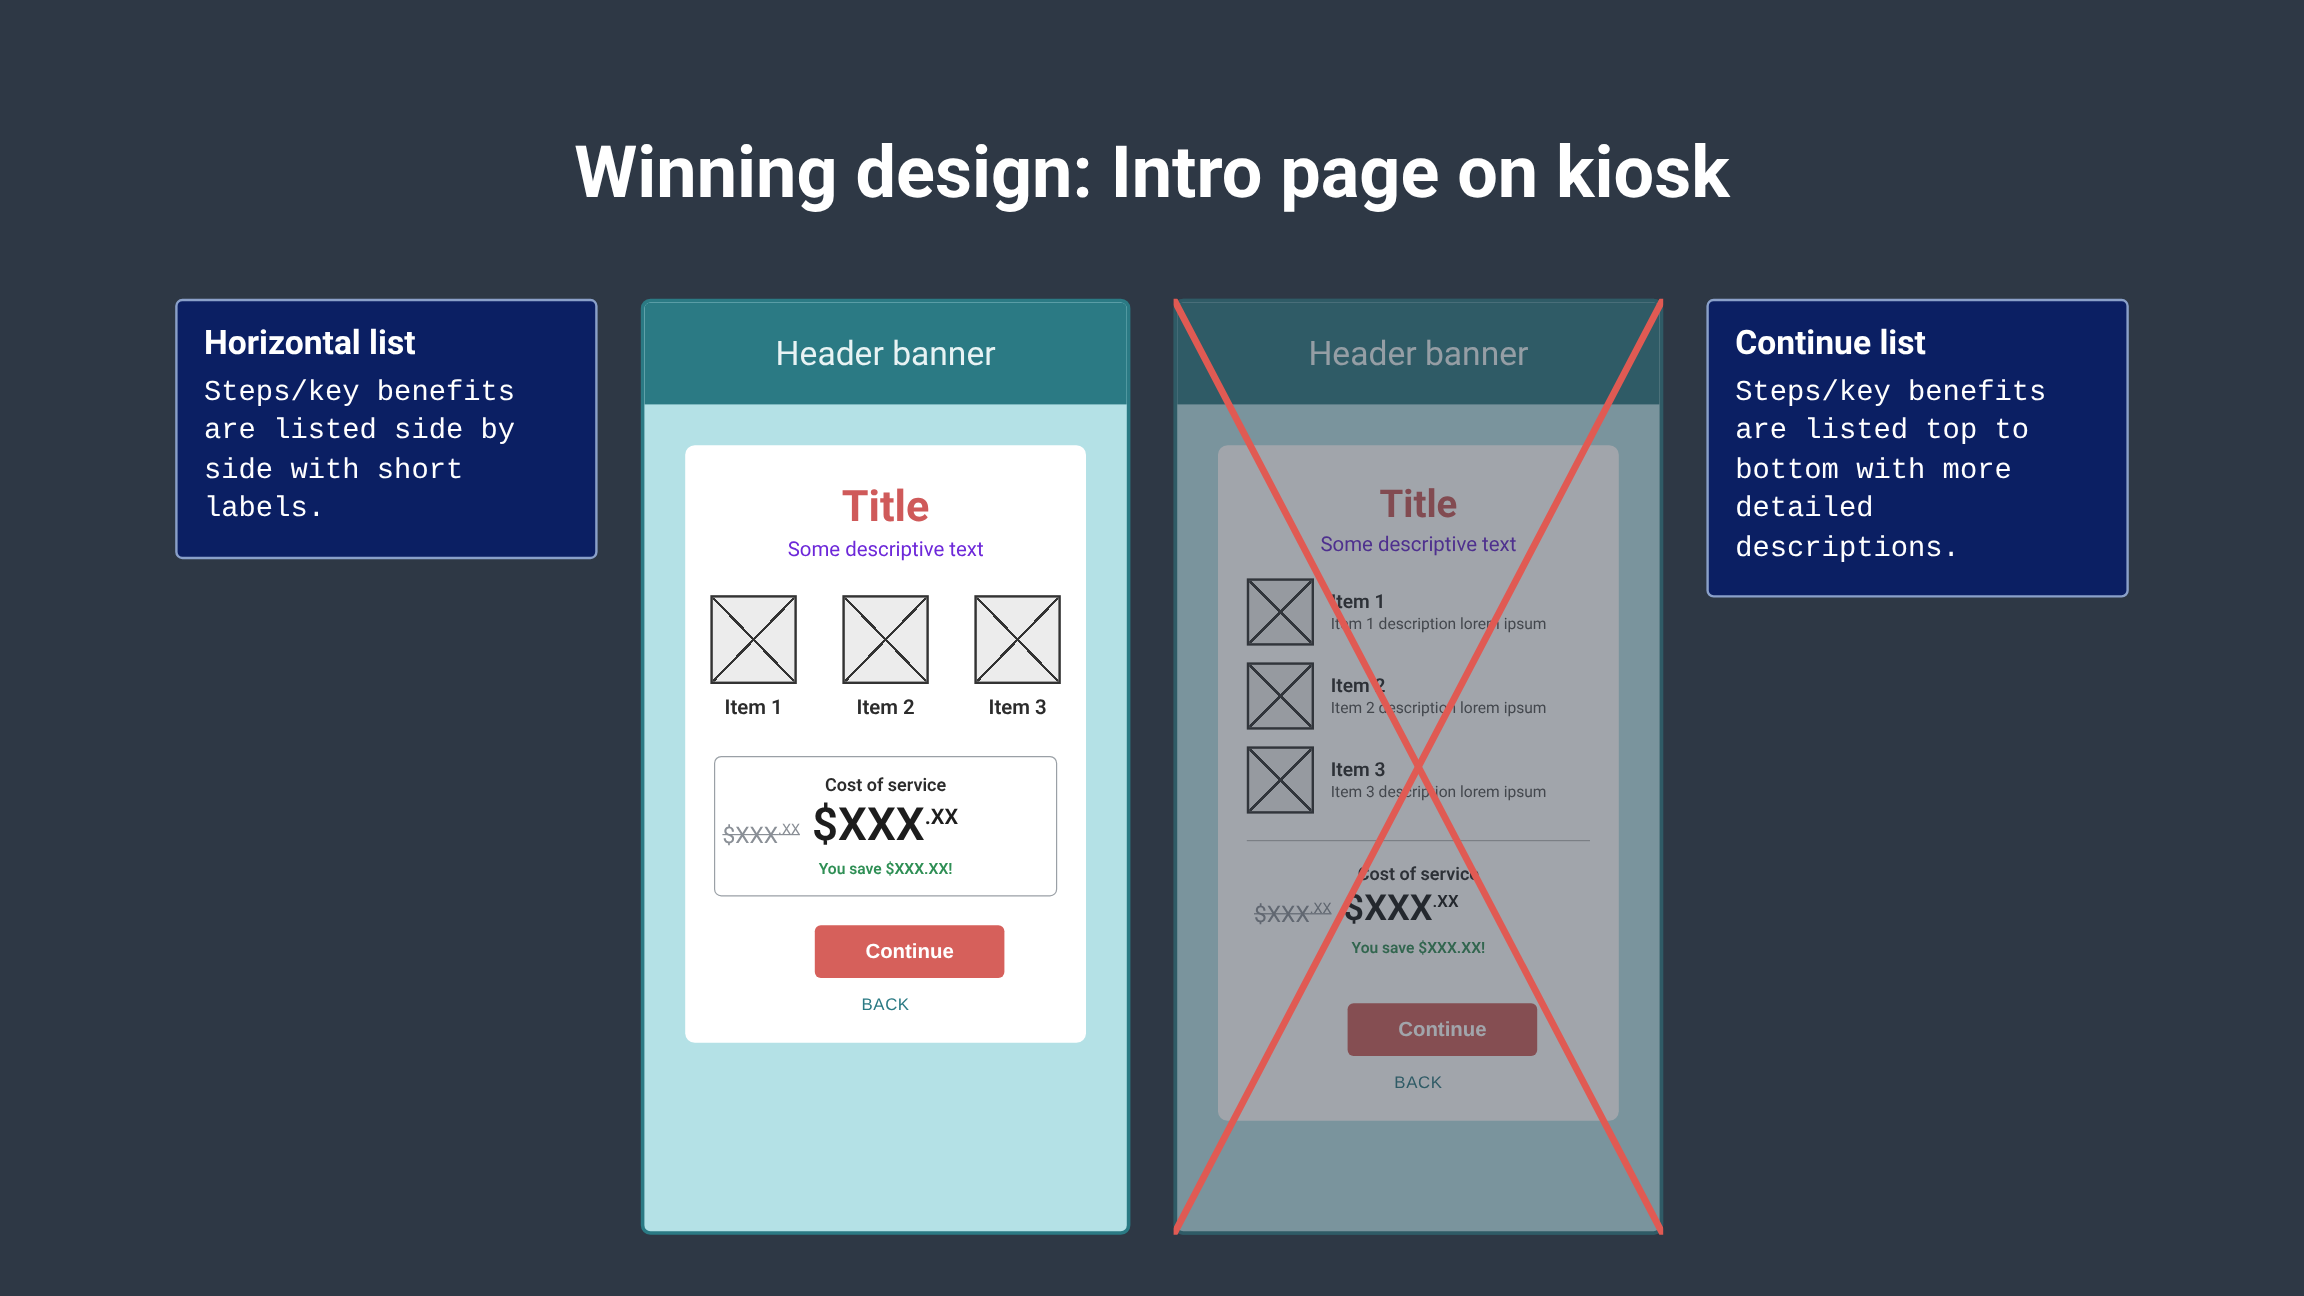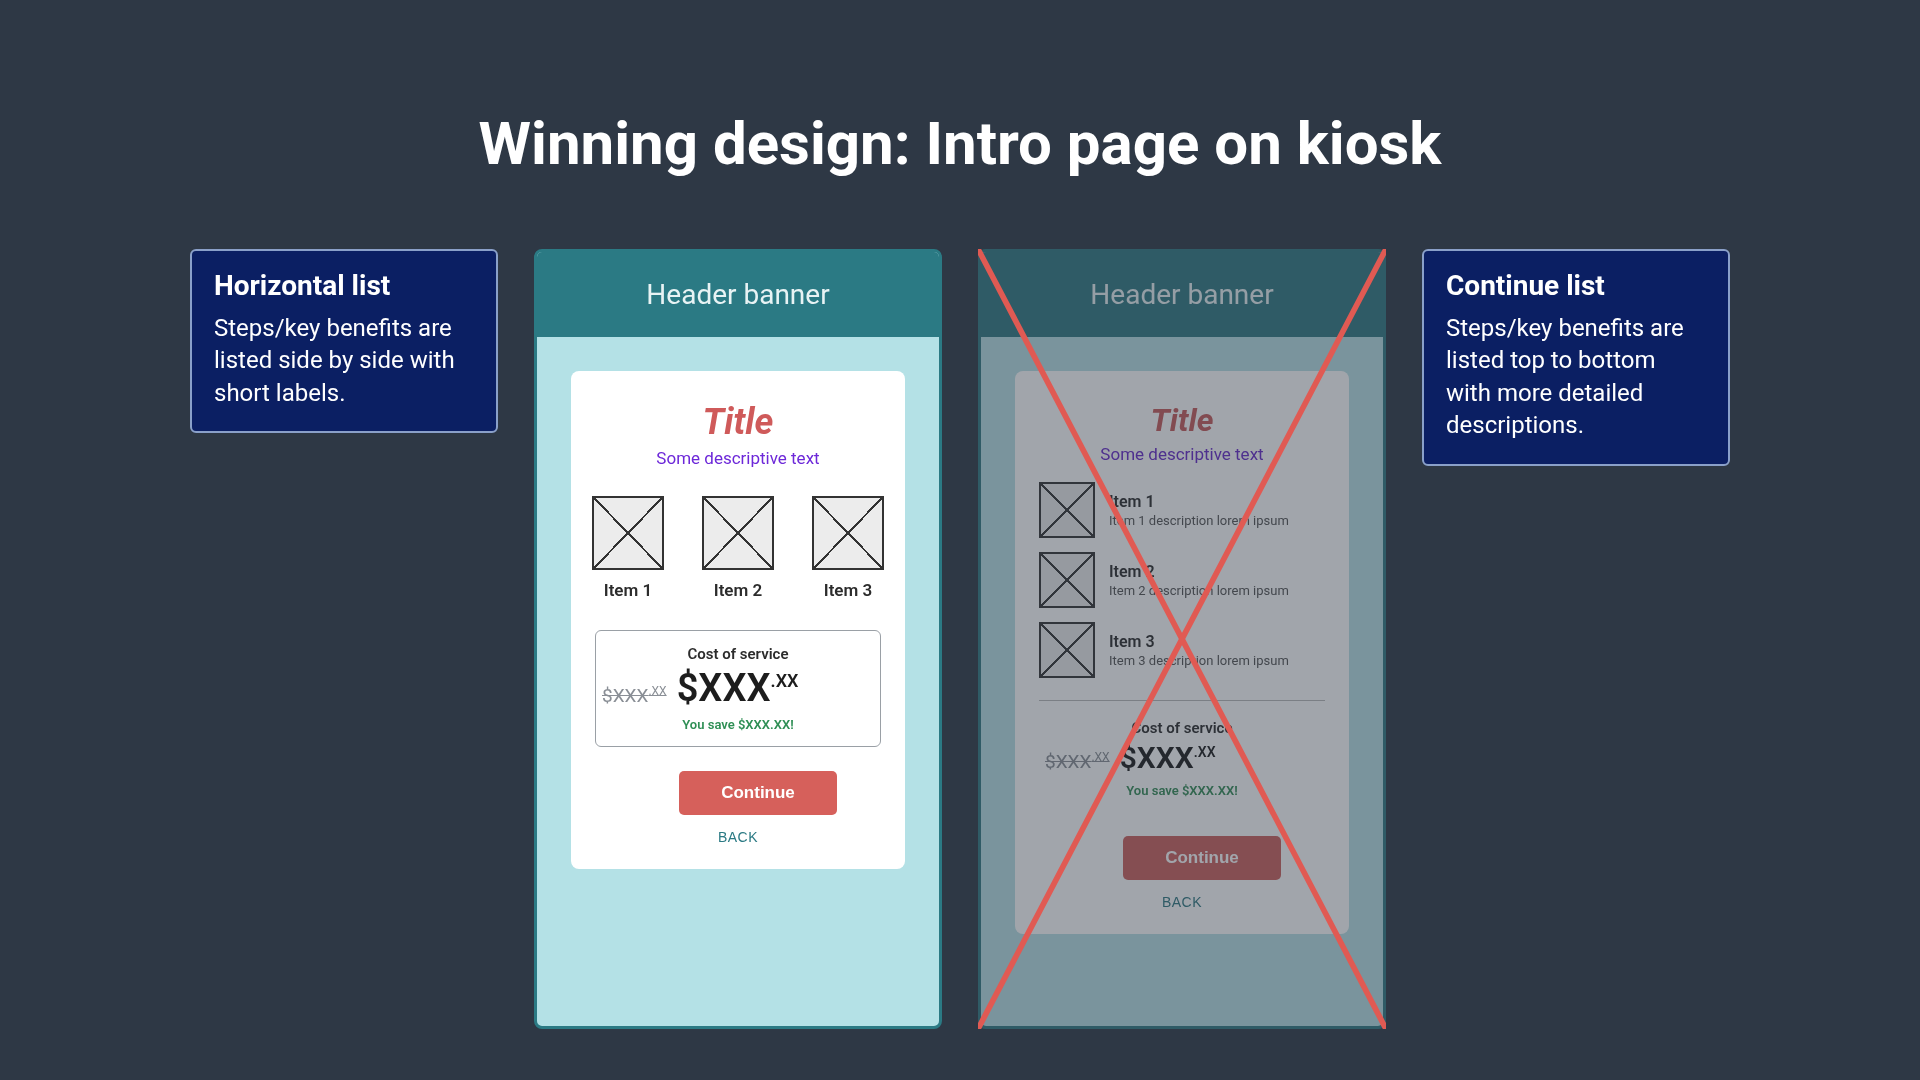--- a/index.html
+++ b/index.html
@@ -20,37 +20,38 @@
   }
   .stage {
     position: relative;
     margin-top: 70px;
     display: flex;
     justify-content: center;
     gap: 36px;
   }
   
   .callout {
-    width: 308px;
+    width: 352px;
     background: #0b1f63;
     border: 2px solid #8aa0c9;
     border-radius: 6px;
     padding: 18px 22px 22px;
     color: #fff;
     align-self: flex-start;
   }
   .callout h3 {
     font-size: 28px;
     font-weight: 700;
     margin-bottom: 10px;
   }
   .callout p {
     font-size: 24px;
     line-height: 1.35;
     font-weight: 400;
+    font-family: Liberation Mono, monospace;
   }
   
   .kiosk {
     width: 408px;
     height: 780px;
     background: #b4e1e6;
     border: 3px solid #2b7a84;
     border-radius: 8px;
     overflow: hidden;
     display: flex;
@@ -74,21 +75,20 @@
     flex-direction: column;
     align-items: center;
   }
   .cardB {
     margin-top: 34px;
   }
   .title {
     color: #cf5a5a;
     font-size: 36px;
     font-weight: 700;
-    font-style: italic;
   }
   .titleB { font-size: 32px; }
   .subtitle {
     color: #6d28d9;
     font-size: 17px;
     margin-top: 5px;
   }
   
   .hrow {
     display: flex;

